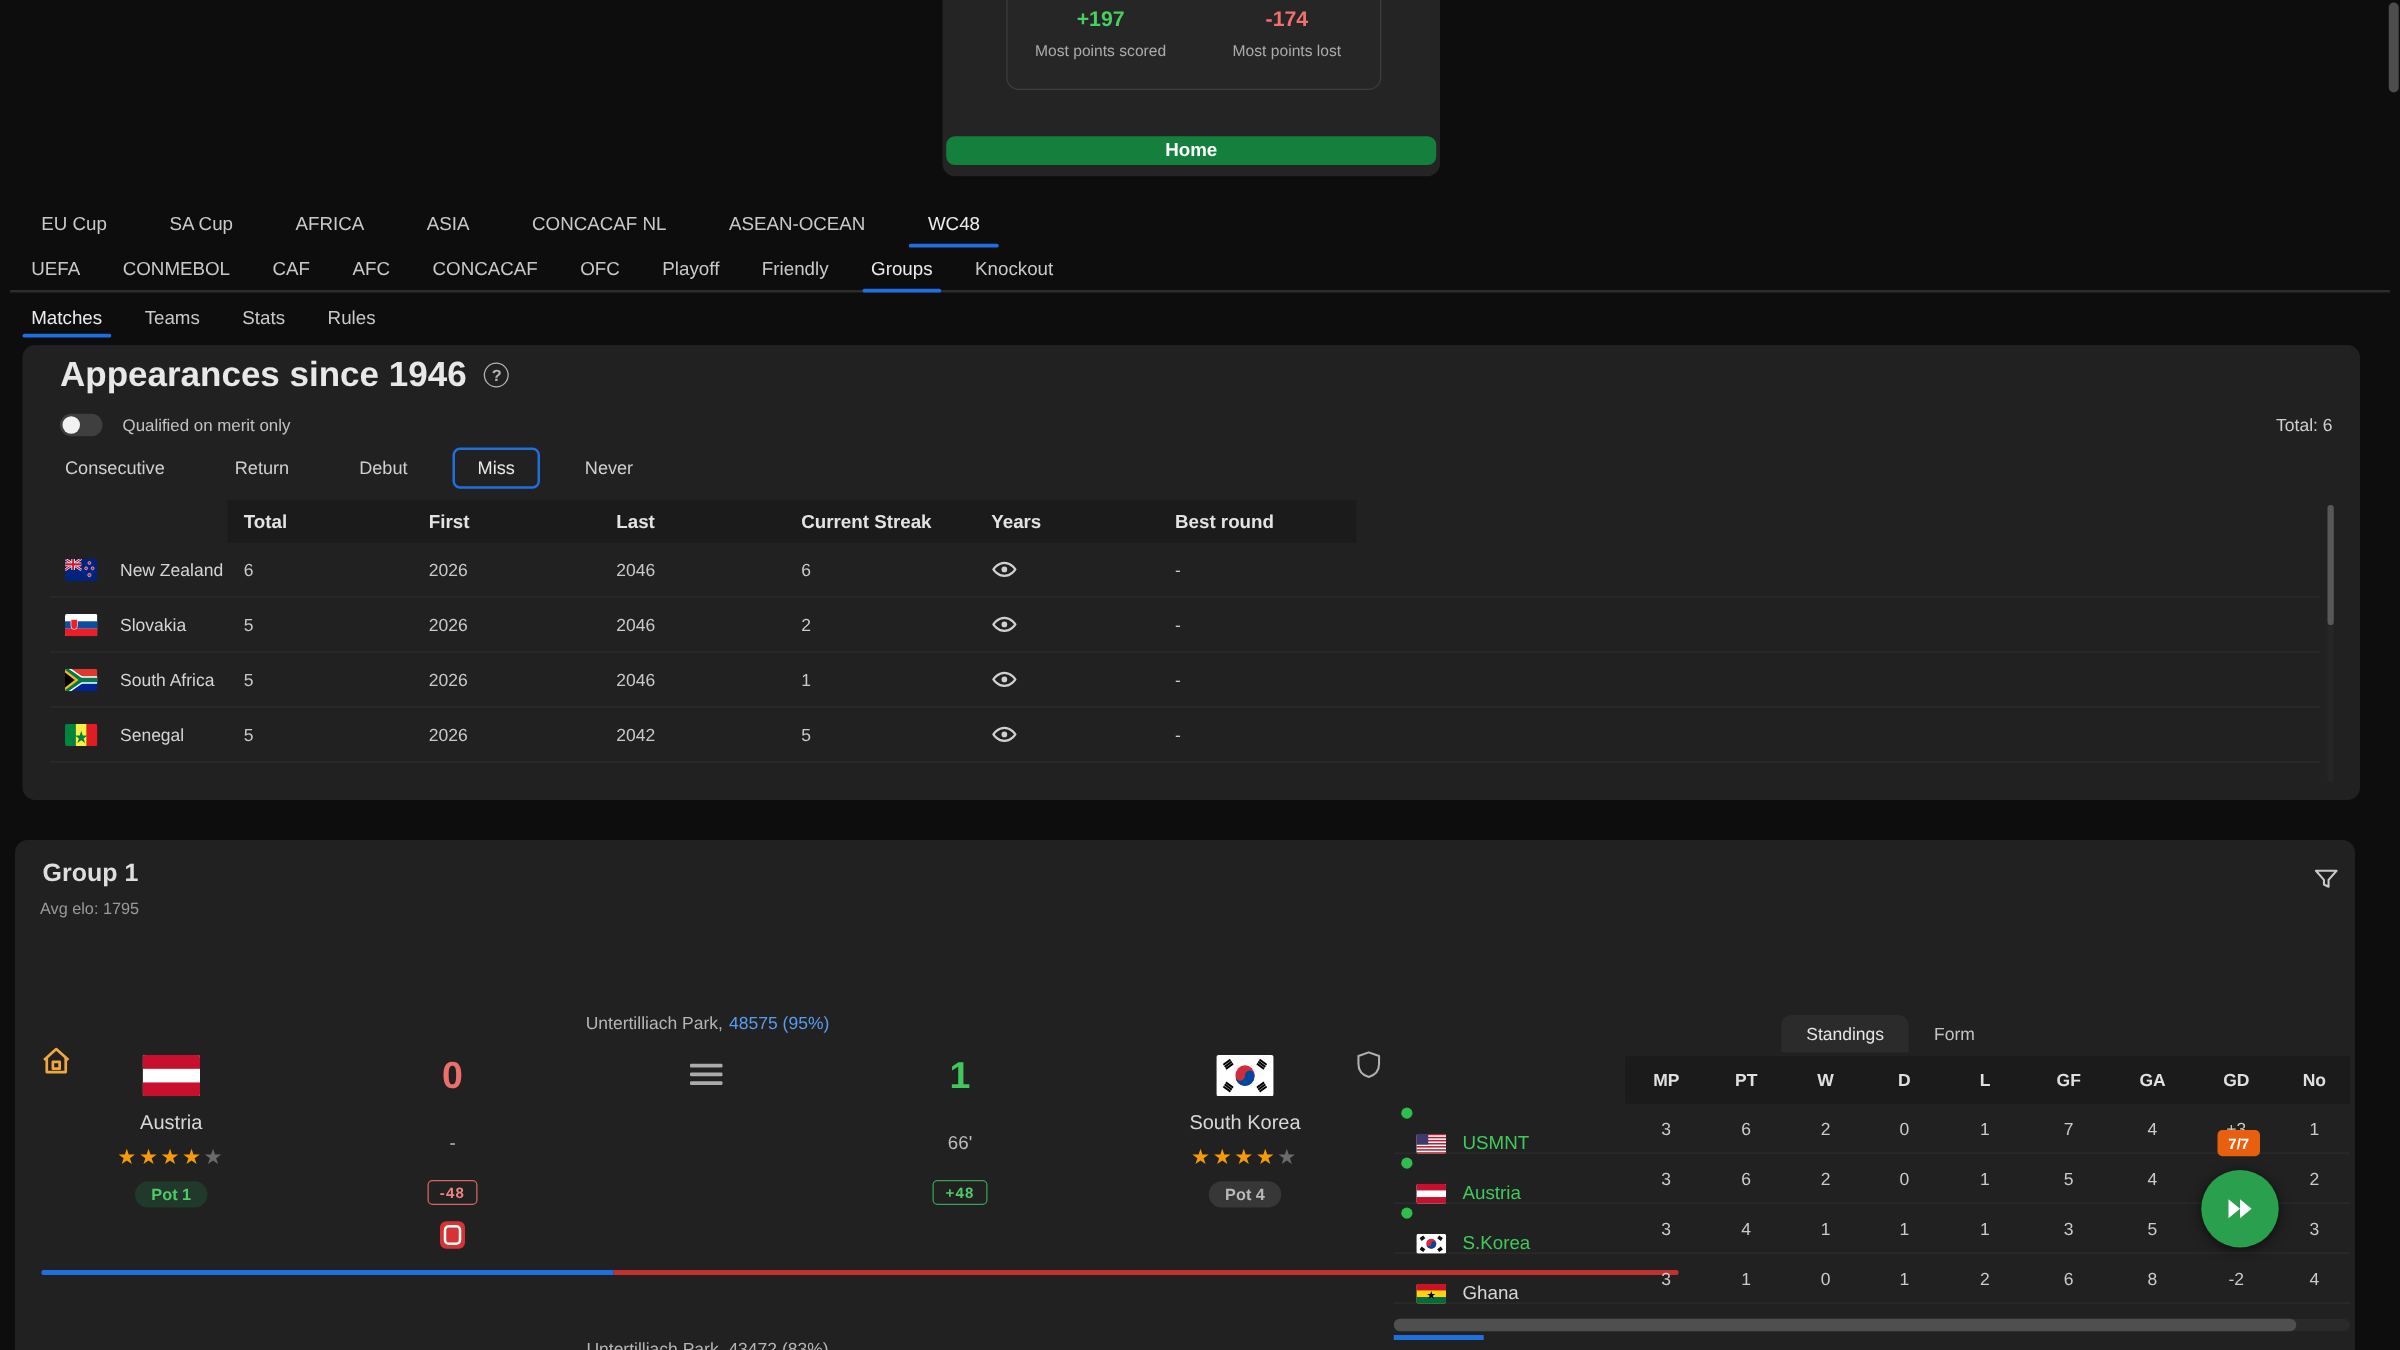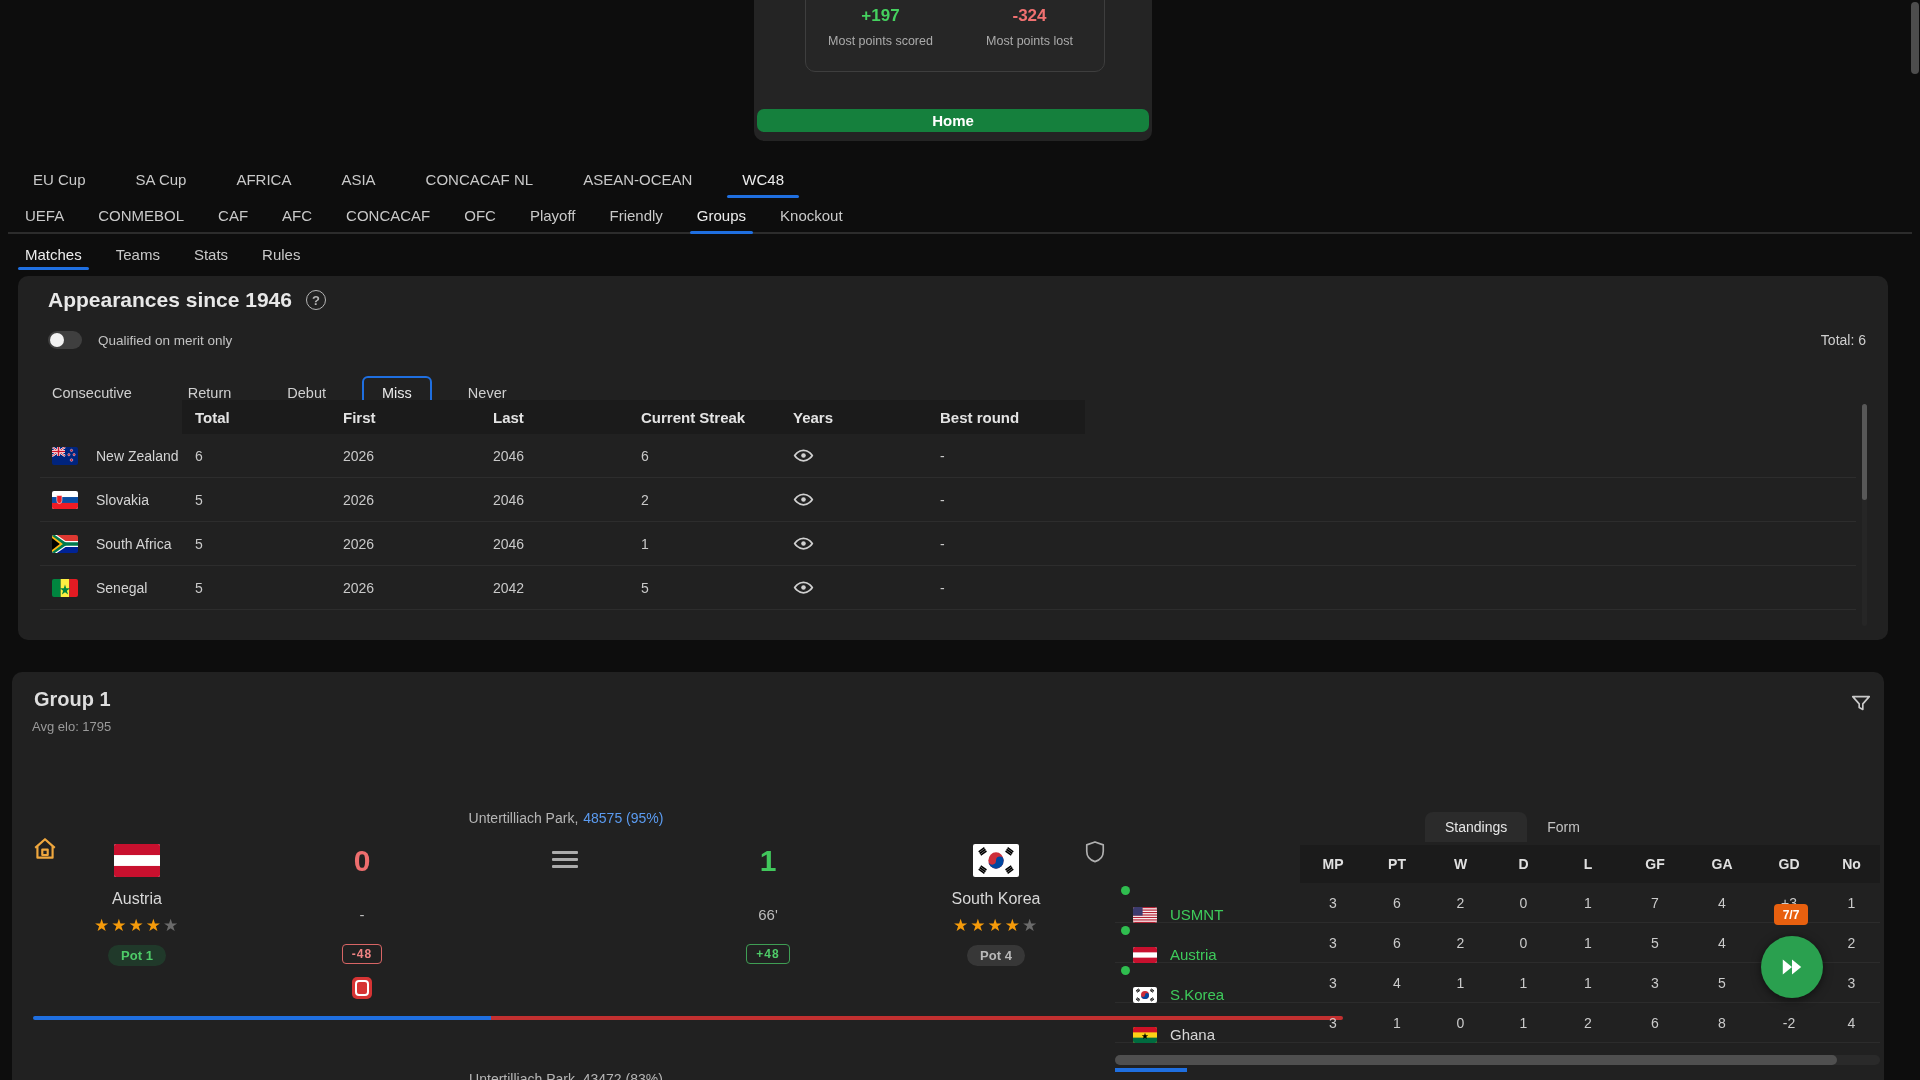--- a/index.html
+++ b/index.html
@@ -33,33 +33,33 @@
   .nav2 { top:198px; left:8px; right:8px; height:36px; border-bottom:2px solid #2c2c2c; }
   .nav2 .tab { padding:0 17px; }
   .nav2 .tab.active::after { bottom:-2px; }
   .nav3 { top:238px; left:8px; height:32px; }
   .nav3 .tab { padding:0 17px; }
   
   .appearances { position:absolute; left:18px; top:276px; width:1870px; height:364px;
     background:#212121; border-radius:10px; }
   .app-title-row { position:absolute; left:30px; top:10px; height:28px;
     display:flex; align-items:center; gap:14px; }
-  .app-title { font-size:21px; font-weight:bold; color:#e8e8e8; }
+  .app-title { font-size:28px; font-weight:bold; color:#e8e8e8; }
   .help-icon { width:20px; height:20px; border:1.5px solid #b5b5b5; border-radius:50%;
     color:#b5b5b5; font-size:13px; font-weight:bold; display:flex; align-items:center;
     justify-content:center; cursor:pointer; }
   .toggle-row { position:absolute; left:30px; top:53px; height:22px;
     display:flex; align-items:center; gap:16px; }
   .switch { width:34px; height:18px; border-radius:9px; background:#3f3f3f;
     position:relative; cursor:pointer; }
   .switch .knob { position:absolute; left:2px; top:2px; width:14px; height:14px;
     border-radius:50%; background:#f2f2f2; }
   .toggle-label { font-size:13.5px; color:#c2c2c2; }
   .total-label { position:absolute; right:22px; top:56px; font-size:14px; color:#cfcfcf; }
-  .filters { position:absolute; left:14px; top:100px; height:33px; display:flex; gap:16px; }
+  .filters { position:absolute; left:14px; top:82px; height:33px; display:flex; gap:16px; }
   .filter-btn { padding:0 18px; display:flex; align-items:center; font-size:14.5px;
     color:#d0d0d0; border:2px solid transparent; border-radius:6px; cursor:pointer;
     background:transparent; }
   .filter-btn.selected { border-color:#1f6fe0; color:#eaeaea; }
   .header-band { position:absolute; left:164px; top:124px; width:903px; height:34px;
     background:#1b1b1b; }
   .app-table { position:absolute; left:22px; top:124px; width:1816px; }
   .app-row { display:grid; grid-template-columns:155px 148px 150px 148px 152px 147px 1fr;
     align-items:center; }
   .app-row.head { height:34px; }
@@ -171,21 +171,21 @@
 
 <div class="page">
 
   <div class="overlay-panel">
     <div class="stats-card">
       <div class="stat">
         <span class="stat-value pos">+197</span>
         <span class="stat-label">Most points scored</span>
       </div>
       <div class="stat">
-        <span class="stat-value neg">-324</span>
+        <span class="stat-value neg">-174</span>
         <span class="stat-label">Most points lost</span>
       </div>
     </div>
     <div class="home-button">Home</div>
   </div>
 
   <div class="nav nav1">
     <div class="tab">EU Cup</div>
     <div class="tab">SA Cup</div>
     <div class="tab">AFRICA</div>

